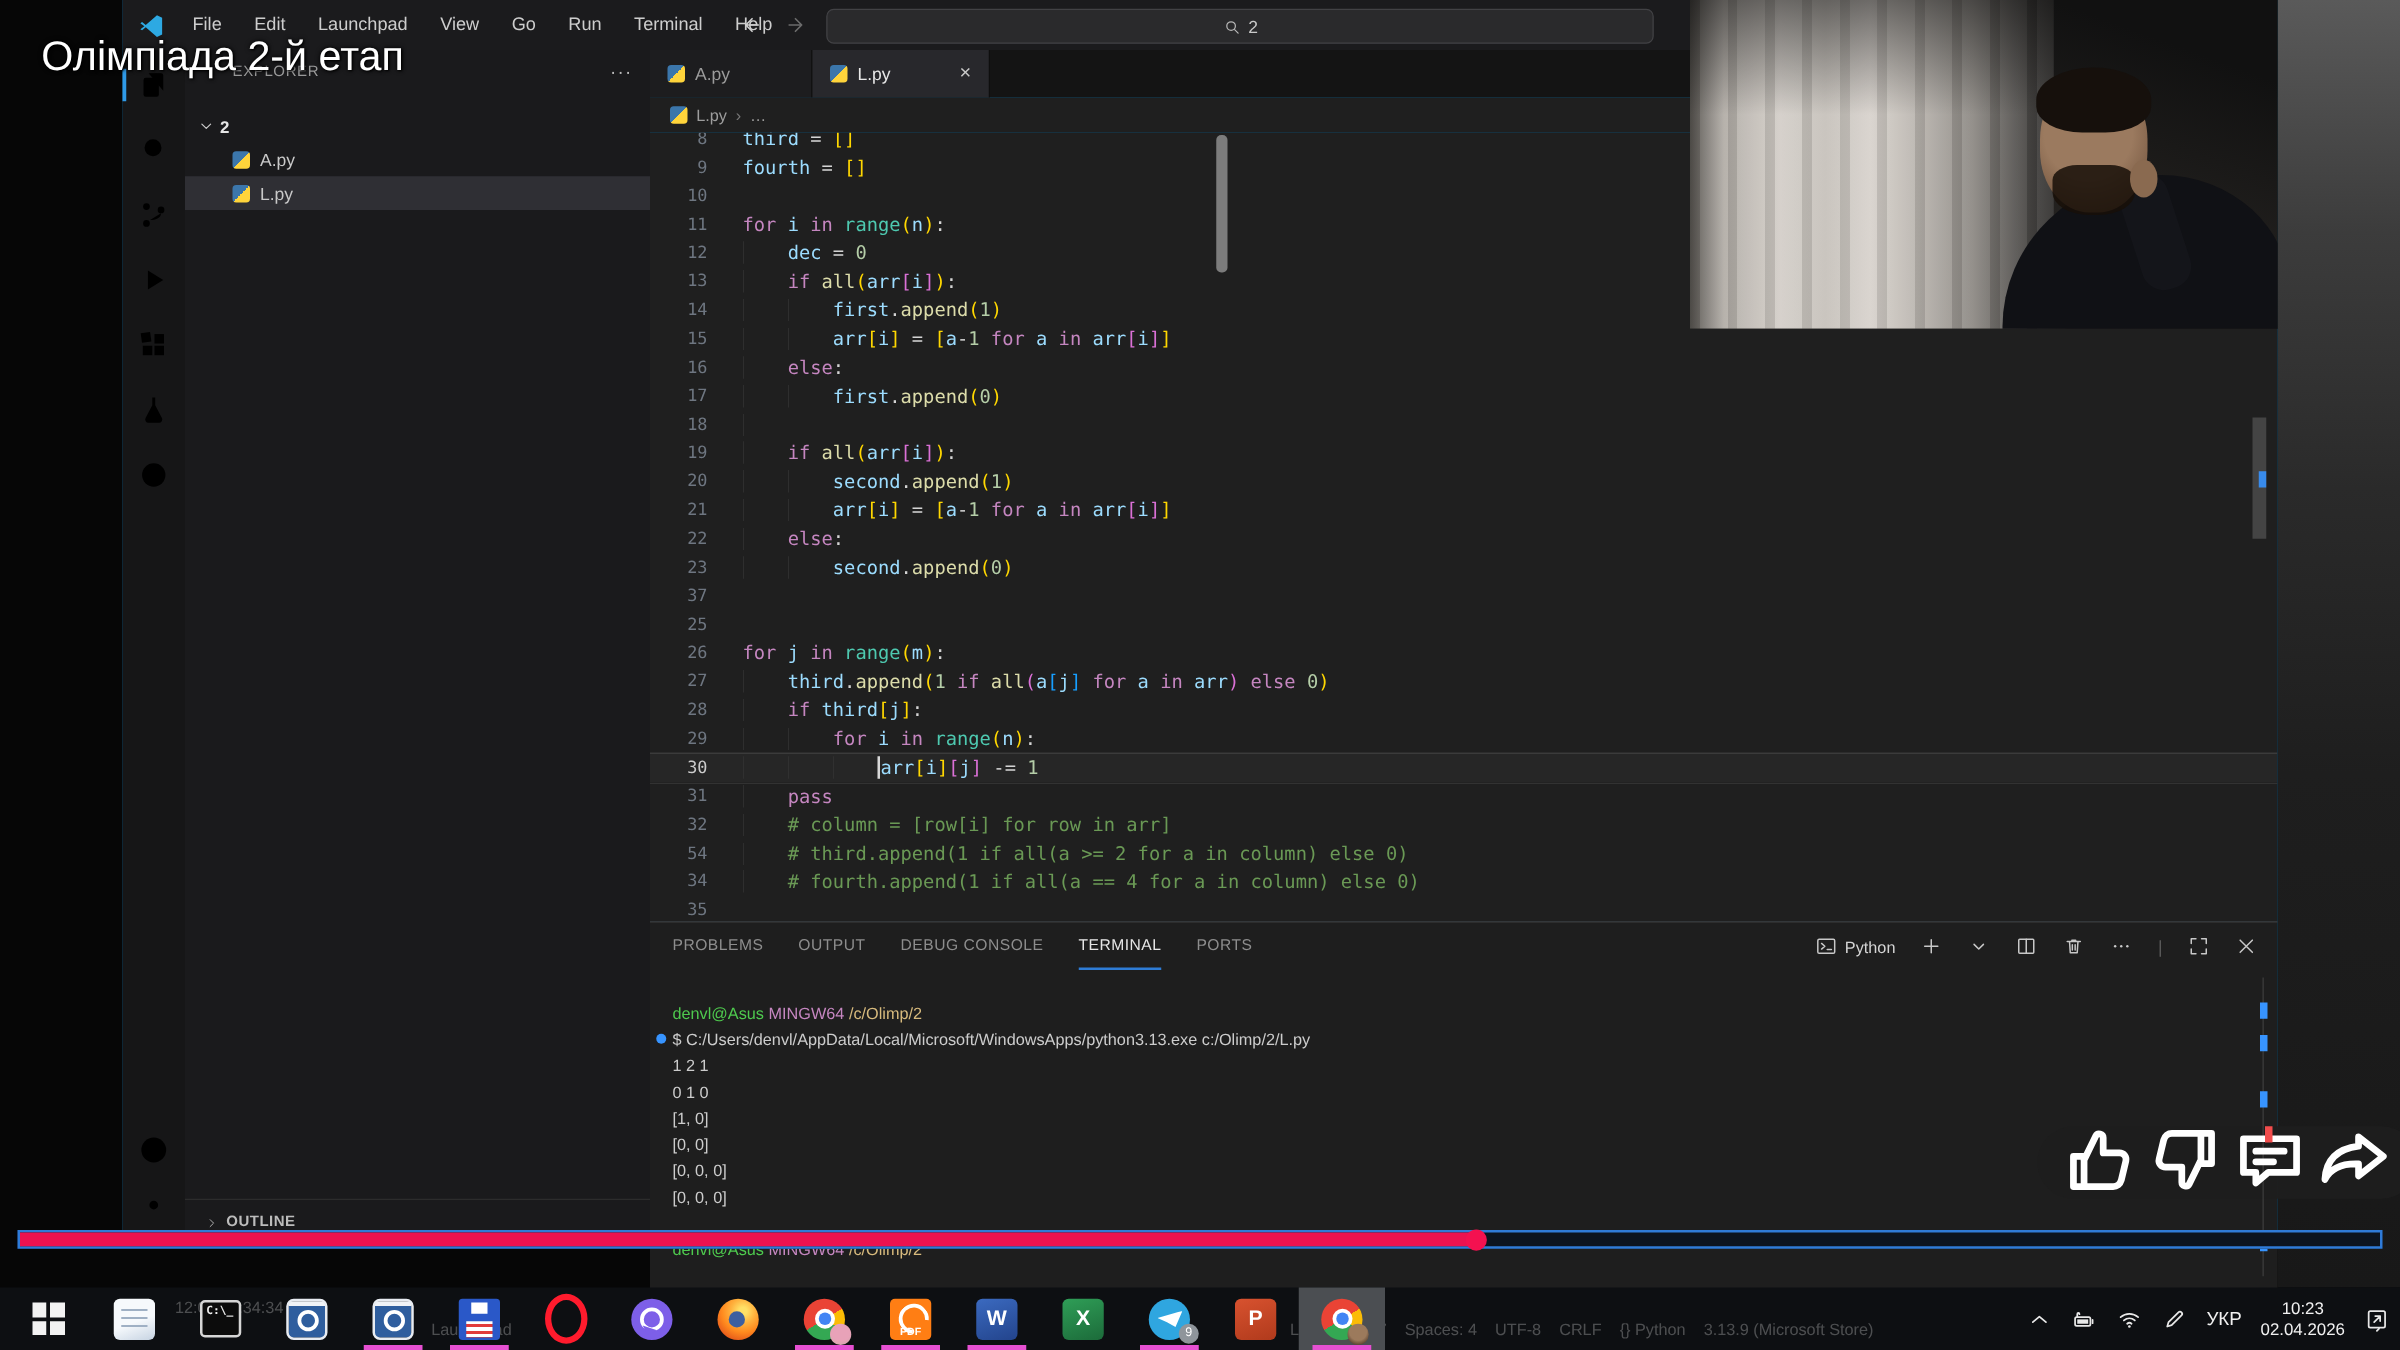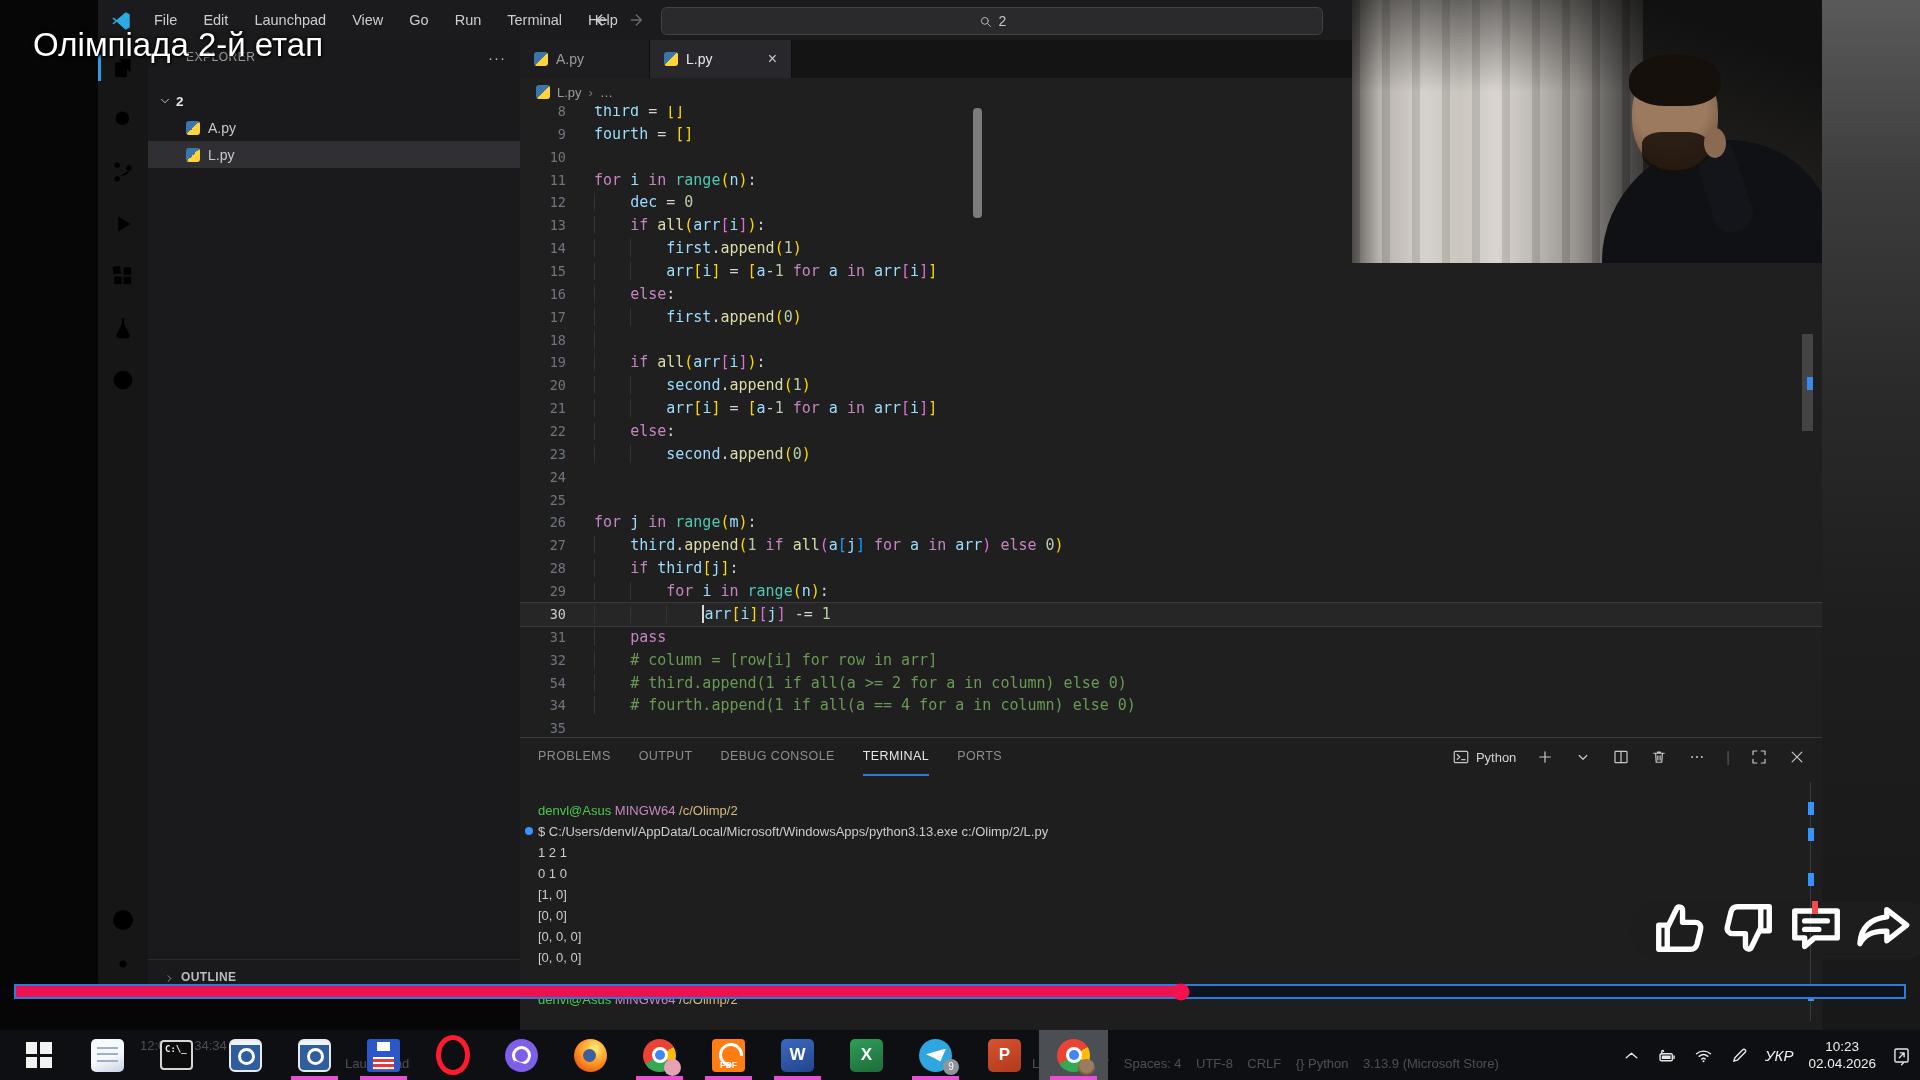--- a/index.html
+++ b/index.html
@@ -145,21 +145,21 @@
   .bi-word{background:linear-gradient(160deg,#3b6ac0,#23448c);}
   .bi-excel{background:linear-gradient(160deg,#2f9e57,#1c6b3a);}
   .bi-ppt{background:linear-gradient(160deg,#d8522f,#b03a1c);}
   .bi-telegram{background:#2fa6e0;border-radius:50%;}
   .bi-telegram::before{content:"";position:absolute;left:7px;top:10px;width:20px;height:13px;background:#fff;
     clip-path:polygon(0 45%,100% 0,72% 100%,38% 72%);}
   .badge{position:absolute;right:-7px;bottom:-3px;width:16px;height:16px;border-radius:50%;background:#8f959b;color:#fff;
     font-size:10px;display:flex;align-items:center;justify-content:center;z-index:3;}
   .tray{position:absolute;right:8px;top:0;height:50px;display:flex;align-items:center;gap:15px;z-index:2;}
   .tray .icn{width:21px;height:21px;color:#e8e8e8;}
-  .tray-lang{color:#f0f0f0;font-size:15px;font-style:italic;}
+  .tray-lang{color:#f0f0f0;font-size:15px;}
   .tray-clock{color:#f0f0f0;font-size:13.5px;text-align:center;line-height:17px;}
   .icn svg{width:100%;height:100%;stroke:currentColor;fill:none;stroke-width:1.6;stroke-linecap:round;stroke-linejoin:round;}
 </style>
 </head>
 <body>
 
 <div class="stage">
   <div class="right-strip"></div>
 
   <div class="vscode">
@@ -302,21 +302,21 @@
           <div class="code-line" style="top: 131.16px;"><span class="ln">14</span><span class="code"><span class="tk-ind">    </span><span class="tk-ind">    </span><span class="tk-var">first</span><span class="tk-pl">.</span><span class="tk-fn">append</span><span class="tk-b1">(</span><span class="tk-num">1</span><span class="tk-b1">)</span></span></div>
           <div class="code-line" style="top: 154.02px;"><span class="ln">15</span><span class="code"><span class="tk-ind">    </span><span class="tk-ind">    </span><span class="tk-var">arr</span><span class="tk-b1">[</span><span class="tk-var">i</span><span class="tk-b1">]</span><span class="tk-op"> = </span><span class="tk-b1">[</span><span class="tk-var">a</span><span class="tk-op">-</span><span class="tk-num">1</span><span class="tk-pl"> </span><span class="tk-kw">for</span><span class="tk-pl"> </span><span class="tk-var">a</span><span class="tk-pl"> </span><span class="tk-kw">in</span><span class="tk-pl"> </span><span class="tk-var">arr</span><span class="tk-b2">[</span><span class="tk-var">i</span><span class="tk-b2">]</span><span class="tk-b1">]</span></span></div>
           <div class="code-line" style="top: 176.88px;"><span class="ln">16</span><span class="code"><span class="tk-ind">    </span><span class="tk-kw">else</span><span class="tk-pl">:</span></span></div>
           <div class="code-line" style="top: 199.74px;"><span class="ln">17</span><span class="code"><span class="tk-ind">    </span><span class="tk-ind">    </span><span class="tk-var">first</span><span class="tk-pl">.</span><span class="tk-fn">append</span><span class="tk-b1">(</span><span class="tk-num">0</span><span class="tk-b1">)</span></span></div>
           <div class="code-line" style="top: 222.6px;"><span class="ln">18</span><span class="code"><span class="tk-ind">    </span></span></div>
           <div class="code-line" style="top: 245.46px;"><span class="ln">19</span><span class="code"><span class="tk-ind">    </span><span class="tk-kw">if</span><span class="tk-pl"> </span><span class="tk-fn">all</span><span class="tk-b1">(</span><span class="tk-var">arr</span><span class="tk-b2">[</span><span class="tk-var">i</span><span class="tk-b2">]</span><span class="tk-b1">)</span><span class="tk-pl">:</span></span></div>
           <div class="code-line" style="top: 268.32px;"><span class="ln">20</span><span class="code"><span class="tk-ind">    </span><span class="tk-ind">    </span><span class="tk-var">second</span><span class="tk-pl">.</span><span class="tk-fn">append</span><span class="tk-b1">(</span><span class="tk-num">1</span><span class="tk-b1">)</span></span></div>
           <div class="code-line" style="top: 291.18px;"><span class="ln">21</span><span class="code"><span class="tk-ind">    </span><span class="tk-ind">    </span><span class="tk-var">arr</span><span class="tk-b1">[</span><span class="tk-var">i</span><span class="tk-b1">]</span><span class="tk-op"> = </span><span class="tk-b1">[</span><span class="tk-var">a</span><span class="tk-op">-</span><span class="tk-num">1</span><span class="tk-pl"> </span><span class="tk-kw">for</span><span class="tk-pl"> </span><span class="tk-var">a</span><span class="tk-pl"> </span><span class="tk-kw">in</span><span class="tk-pl"> </span><span class="tk-var">arr</span><span class="tk-b2">[</span><span class="tk-var">i</span><span class="tk-b2">]</span><span class="tk-b1">]</span></span></div>
           <div class="code-line" style="top: 314.04px;"><span class="ln">22</span><span class="code"><span class="tk-ind">    </span><span class="tk-kw">else</span><span class="tk-pl">:</span></span></div>
           <div class="code-line" style="top: 336.9px;"><span class="ln">23</span><span class="code"><span class="tk-ind">    </span><span class="tk-ind">    </span><span class="tk-var">second</span><span class="tk-pl">.</span><span class="tk-fn">append</span><span class="tk-b1">(</span><span class="tk-num">0</span><span class="tk-b1">)</span></span></div>
-          <div class="code-line" style="top: 359.76px;"><span class="ln">24</span><span class="code"></span></div>
+          <div class="code-line" style="top: 359.76px;"><span class="ln">37</span><span class="code"></span></div>
           <div class="code-line" style="top: 382.62px;"><span class="ln">25</span><span class="code"></span></div>
           <div class="code-line" style="top: 405.48px;"><span class="ln">26</span><span class="code"><span class="tk-kw">for</span><span class="tk-pl"> </span><span class="tk-var">j</span><span class="tk-pl"> </span><span class="tk-kw">in</span><span class="tk-pl"> </span><span class="tk-cls">range</span><span class="tk-b1">(</span><span class="tk-var">m</span><span class="tk-b1">)</span><span class="tk-pl">:</span></span></div>
           <div class="code-line" style="top: 428.34px;"><span class="ln">27</span><span class="code"><span class="tk-ind">    </span><span class="tk-var">third</span><span class="tk-pl">.</span><span class="tk-fn">append</span><span class="tk-b1">(</span><span class="tk-num">1</span><span class="tk-pl"> </span><span class="tk-kw">if</span><span class="tk-pl"> </span><span class="tk-fn">all</span><span class="tk-b2">(</span><span class="tk-var">a</span><span class="tk-b3">[</span><span class="tk-var">j</span><span class="tk-b3">]</span><span class="tk-pl"> </span><span class="tk-kw">for</span><span class="tk-pl"> </span><span class="tk-var">a</span><span class="tk-pl"> </span><span class="tk-kw">in</span><span class="tk-pl"> </span><span class="tk-var">arr</span><span class="tk-b2">)</span><span class="tk-pl"> </span><span class="tk-kw">else</span><span class="tk-pl"> </span><span class="tk-num">0</span><span class="tk-b1">)</span></span></div>
           <div class="code-line" style="top: 451.2px;"><span class="ln">28</span><span class="code"><span class="tk-ind">    </span><span class="tk-kw">if</span><span class="tk-pl"> </span><span class="tk-var">third</span><span class="tk-b1">[</span><span class="tk-var">j</span><span class="tk-b1">]</span><span class="tk-pl">:</span></span></div>
           <div class="code-line" style="top: 474.06px;"><span class="ln">29</span><span class="code"><span class="tk-ind">    </span><span class="tk-ind">    </span><span class="tk-kw">for</span><span class="tk-pl"> </span><span class="tk-var">i</span><span class="tk-pl"> </span><span class="tk-kw">in</span><span class="tk-pl"> </span><span class="tk-cls">range</span><span class="tk-b1">(</span><span class="tk-var">n</span><span class="tk-b1">)</span><span class="tk-pl">:</span></span></div>
           <div class="code-line cur" style="top: 496.92px;"><span class="ln">30</span><span class="code"><span class="tk-ind">    </span><span class="tk-ind">    </span><span class="tk-ind">    </span><span class="tk-cursor"></span><span class="tk-var">arr</span><span class="tk-b1">[</span><span class="tk-var">i</span><span class="tk-b1">]</span><span class="tk-b2">[</span><span class="tk-var">j</span><span class="tk-b2">]</span><span class="tk-op"> -= </span><span class="tk-num">1</span></span></div>
           <div class="code-line" style="top: 519.78px;"><span class="ln">31</span><span class="code"><span class="tk-ind">    </span><span class="tk-kw">pass</span></span></div>
           <div class="code-line" style="top: 542.64px;"><span class="ln">32</span><span class="code"><span class="tk-ind">    </span><span class="tk-cmt"># column = [row[i] for row in arr]</span></span></div>
           <div class="code-line" style="top: 565.5px;"><span class="ln">54</span><span class="code"><span class="tk-ind">    </span><span class="tk-cmt"># third.append(1 if all(a &gt;= 2 for a in column) else 0)</span></span></div>
           <div class="code-line" style="top: 588.36px;"><span class="ln">34</span><span class="code"><span class="tk-ind">    </span><span class="tk-cmt"># fourth.append(1 if all(a == 4 for a in column) else 0)</span></span></div>

